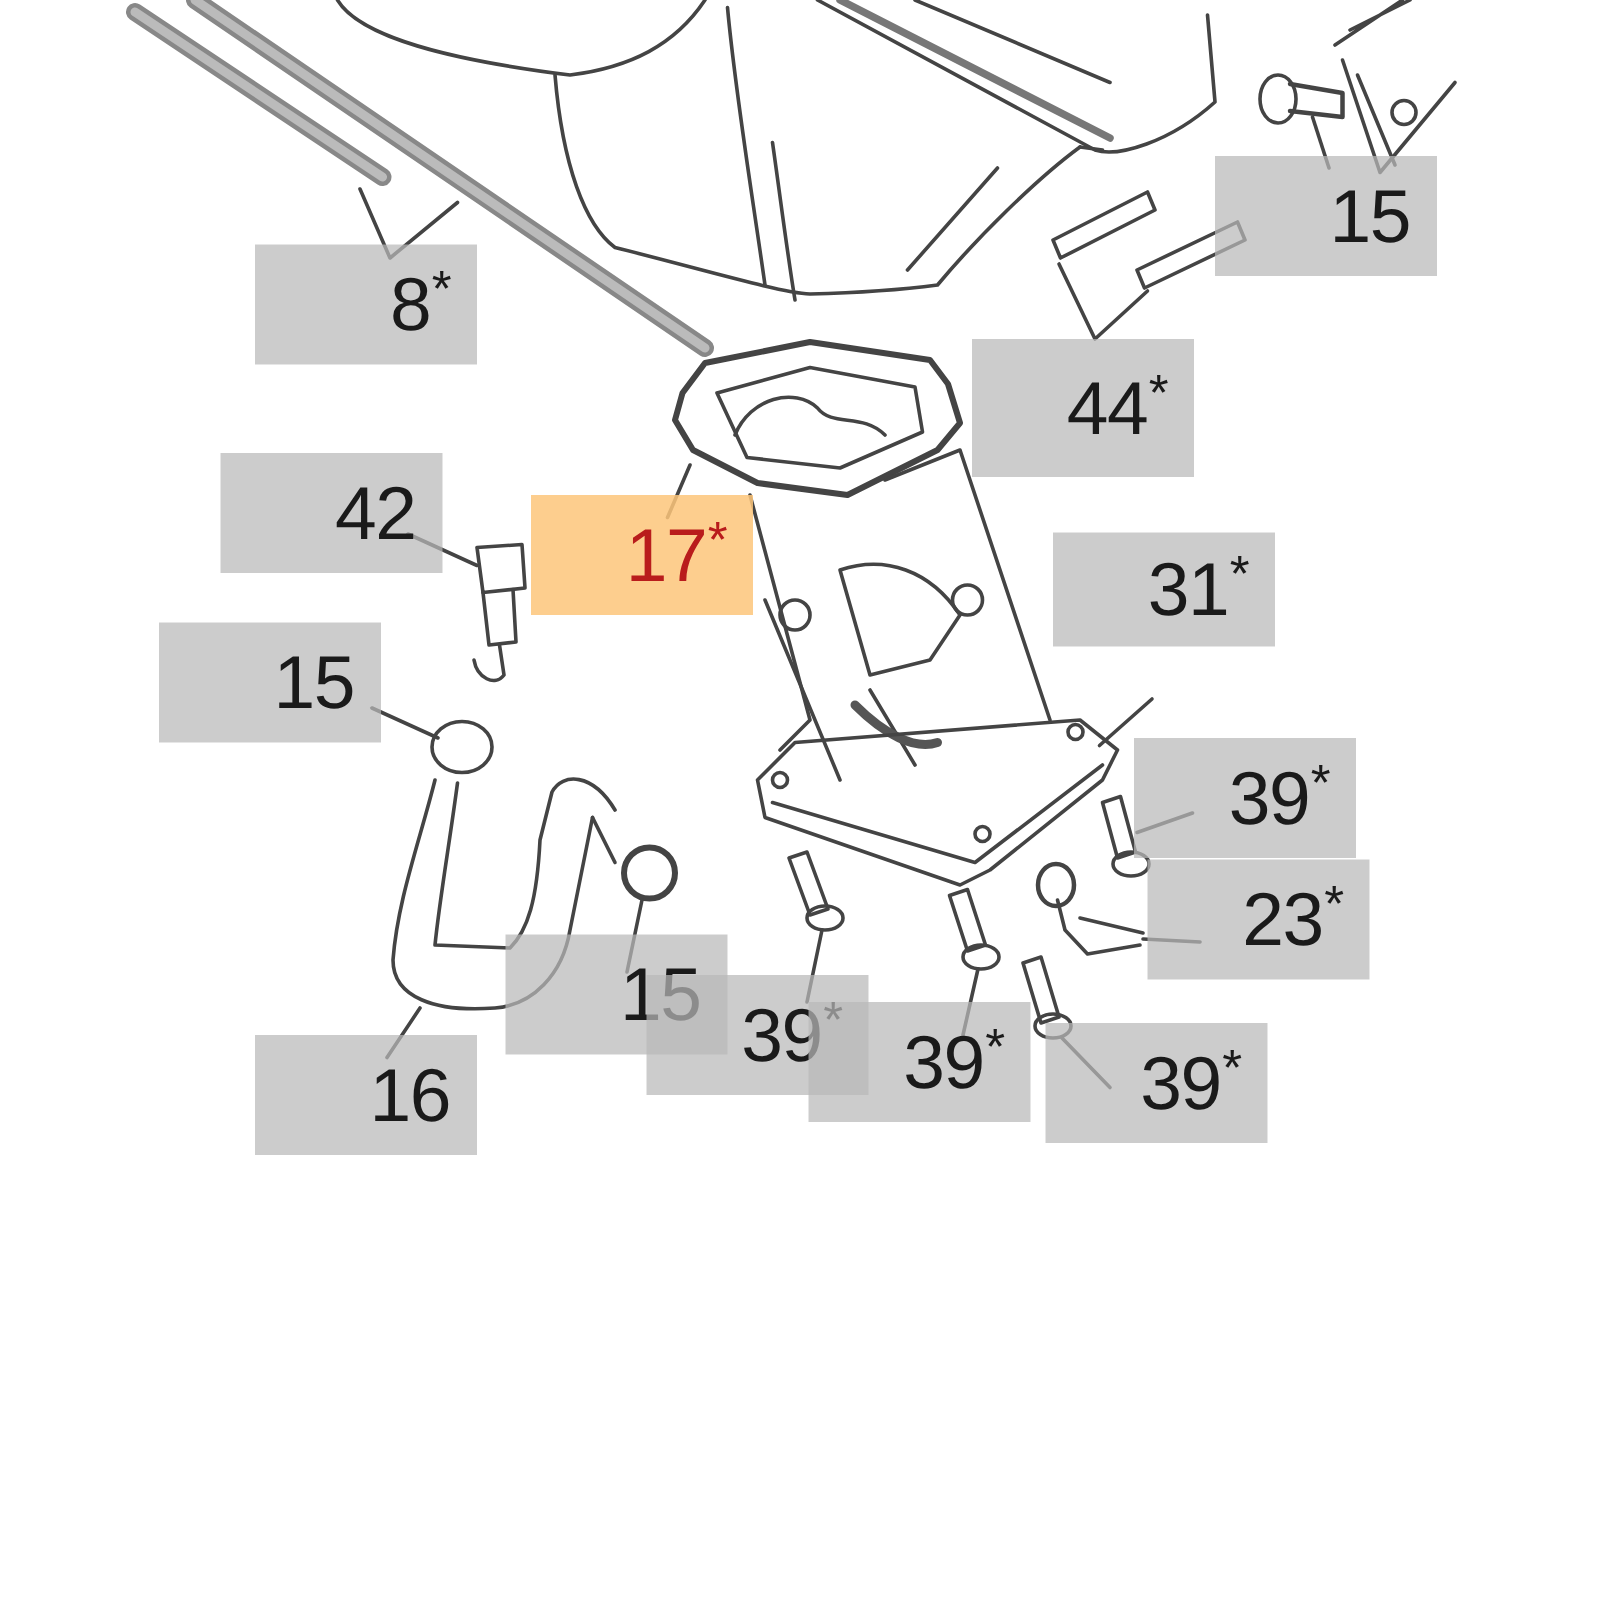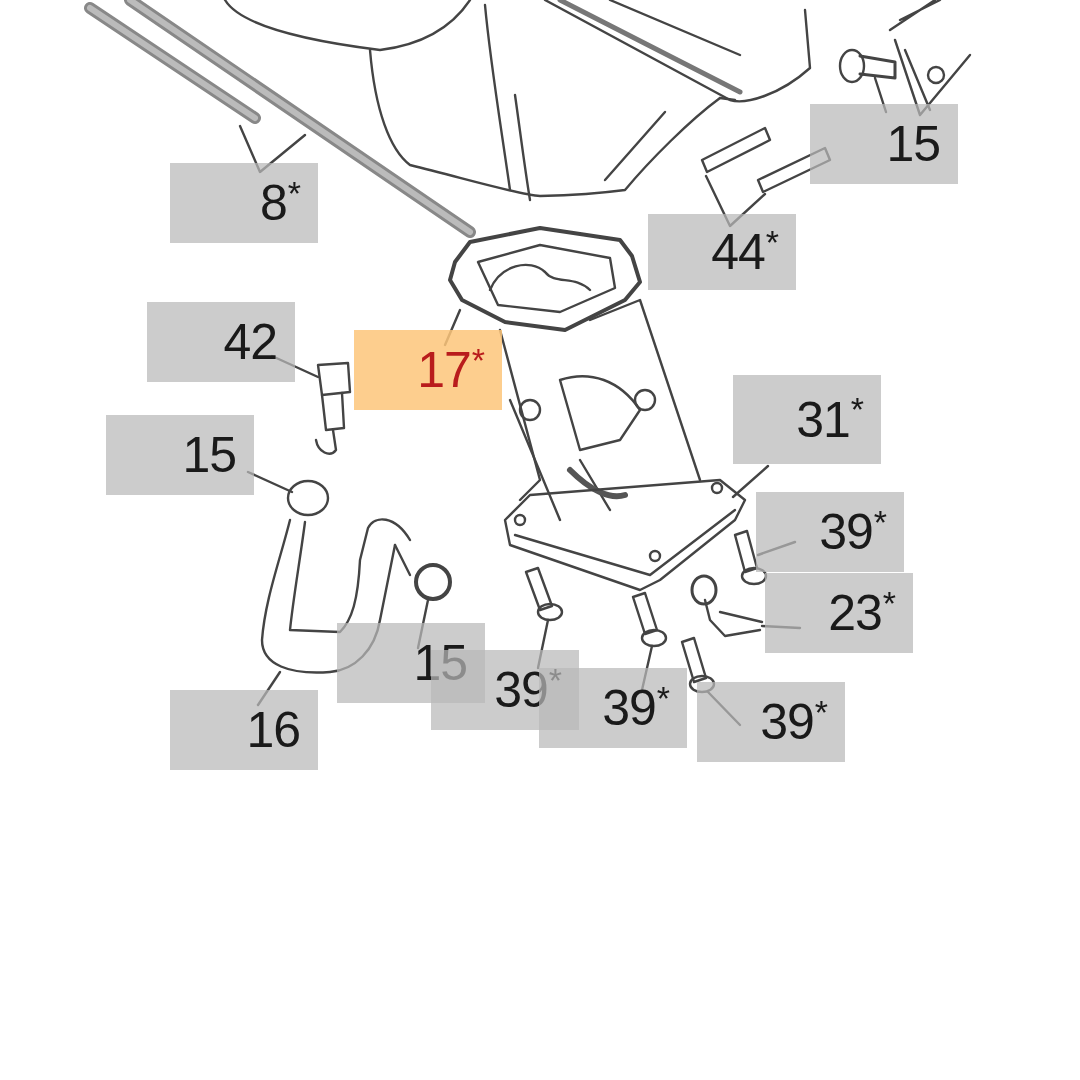--- a/index.html
+++ b/index.html
@@ -125,32 +125,32 @@
 
   
   <div id="callouts">
       <div class="callout gray" style="left: 170px; top: 163px; width: 148px; height: 80px;">
         <span>8</span>
         <span class="star">*</span>
       </div>
       <div class="callout gray" style="left: 810px; top: 104px; width: 148px; height: 80px;">
         <span>15</span>
       </div>
-      <div class="callout gray" style="left: 648px; top: 214px; width: 148px; height: 76px;">
+      <div class="callout gray" style="left: 648px; top: 226px; width: 148px; height: 92px;">
         <span>44</span>
         <span class="star">*</span>
       </div>
       <div class="callout gray" style="left: 147px; top: 302px; width: 148px; height: 80px;">
         <span>42</span>
       </div>
       <div class="callout hl" style="left: 354px; top: 330px; width: 148px; height: 80px;">
         <span>17</span>
         <span class="star">*</span>
       </div>
-      <div class="callout gray" style="left: 702px; top: 375px; width: 148px; height: 89px; margin-left: 31px;">
+      <div class="callout gray" style="left: 702px; top: 355px; width: 148px; height: 76px;">
         <span>31</span>
         <span class="star">*</span>
       </div>
       <div class="callout gray" style="left: 106px; top: 415px; width: 148px; height: 80px;">
         <span>15</span>
       </div>
       <div class="callout gray" style="left: 756px; top: 492px; width: 148px; height: 80px;">
         <span>39</span>
         <span class="star">*</span>
       </div>

